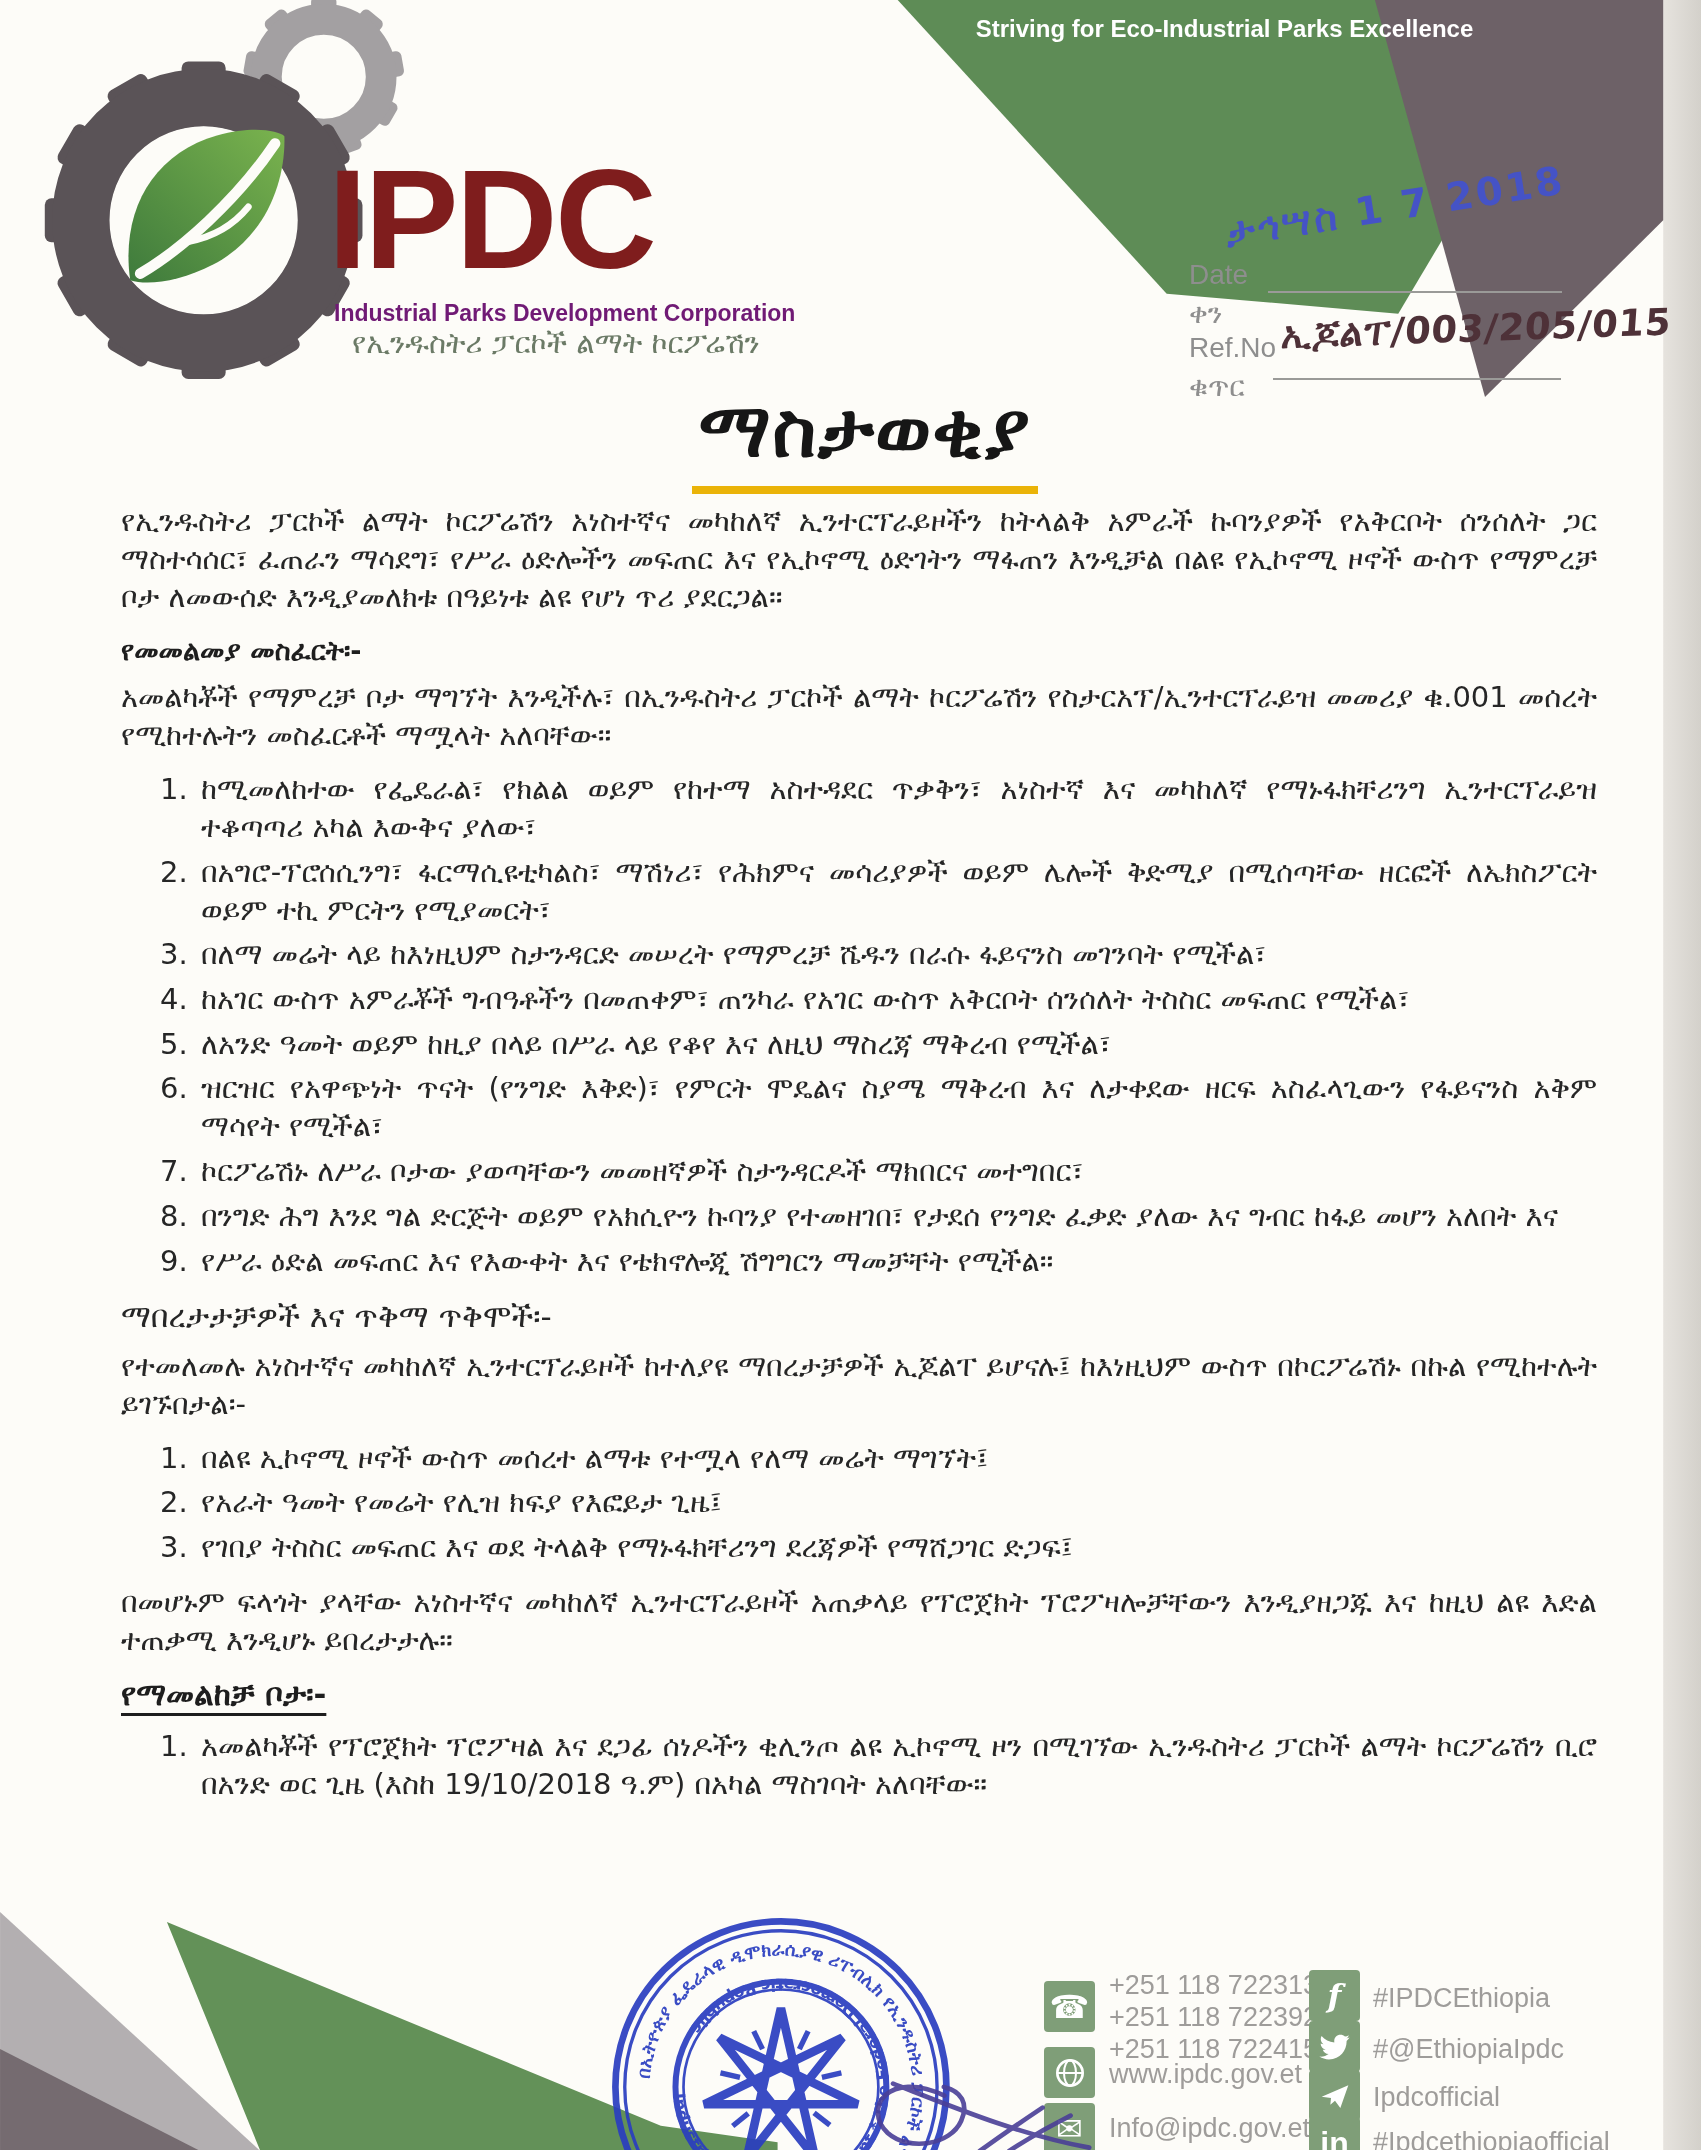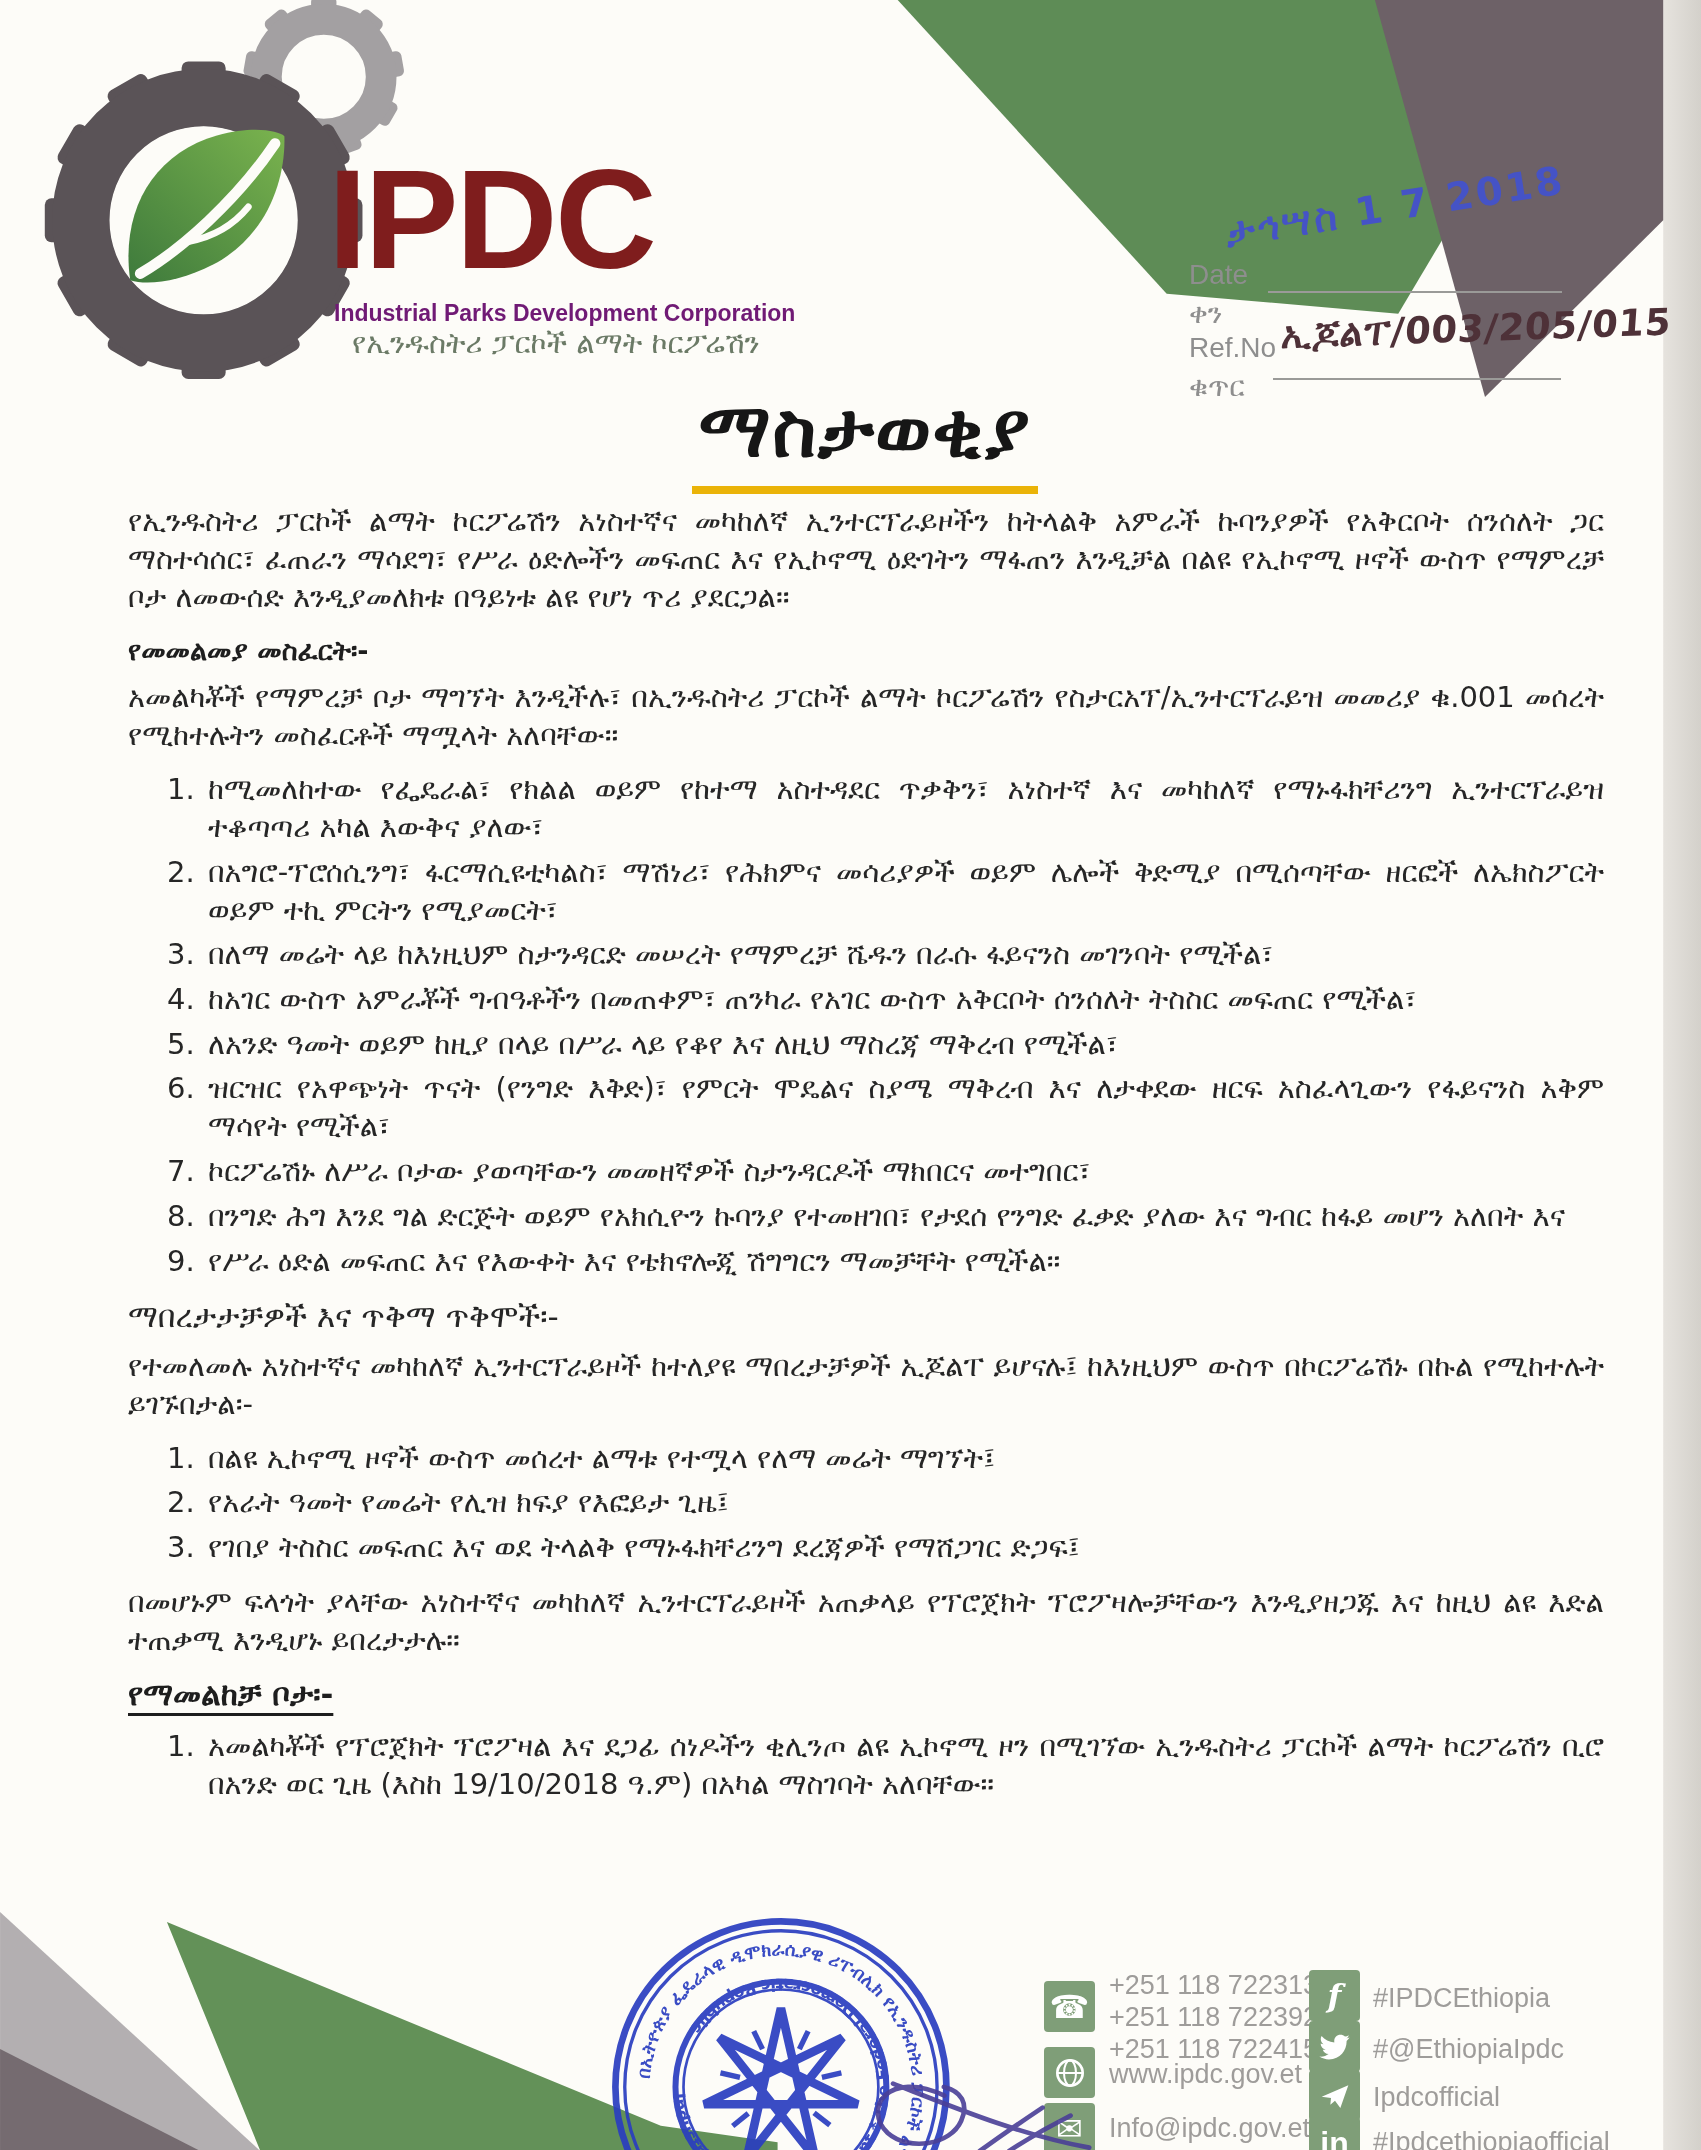--- a/index.html
+++ b/index.html
@@ -21,21 +21,21 @@
   .rule{height:0;border-top:2px solid #9a9a98;z-index:2;}
   .stamp-date{left:1222px;top:211px;font-size:39px;font-weight:bold;color:#4553c6;
               letter-spacing:2.7px;transform:rotate(-9deg);transform-origin:left top;z-index:4;}
   .ref-hand{left:1283px;top:314px;font-size:37px;font-weight:bold;color:#4e3138;
             letter-spacing:0.7px;transform:rotate(-2deg) skewX(-6deg);transform-origin:left top;z-index:4;}
 
   
   .title{left:127px;top:386px;width:1476px;text-align:center;z-index:2;}
   .title span{display:inline-block;font-size:75px;font-weight:bold;letter-spacing:1.3px;color:#161616;
               padding:0 6.7px 10.7px;border-bottom:8px solid #eab308;}
-  .content{left:128px;top:502px;width:1476px;color:#262626;font-size:29px;line-height:38px;
+  .content{left:121px;top:502px;width:1476px;color:#262626;font-size:29px;line-height:38px;
            text-align:justify;z-index:2;}
   .content p{margin:0 0 16px 0;}
   .content h2{margin:0 0 8px 0;font-size:27px;line-height:38px;font-weight:bold;color:#1e1e1e;}
   .content h3{margin:0 0 12px 0;font-size:31px;line-height:38px;font-weight:normal;color:#262626;}
   .content h4{margin:0 0 13.3px 0;font-size:31px;line-height:38px;font-weight:bold;color:#1e1e1e;
               text-decoration:underline;text-underline-offset:8px;}
   .olist{margin:0 0 17.3px 0;}
   .li{display:flex;margin:0 0 6.7px 0;}
   .li .num{flex:0 0 41px;margin-left:39px;}
   .li .li-text{flex:1;text-align:justify;}
@@ -109,20 +109,21 @@
         <circle r="140" fill="#fdfcf8"></circle>
       </g>
       <g>
         <path d="M175 420 C160 315 210 230 305 203 C360 188 396 196 406 204 C408 272 378 355 300 396 C248 423 200 428 175 420 Z" fill="url(#leafg)"></path>
         <path d="M190 410 C250 375 335 300 392 215" stroke="#fdfcf8" stroke-width="16" fill="none" stroke-linecap="round"></path>
         <path d="M262 362 C300 355 330 337 352 310" stroke="#fdfcf8" stroke-width="10" fill="none" stroke-linecap="round"></path>
       </g>
     </g>
   </svg>
 
+  <div class="abs tagline">Striving for Eco-Industrial Parks Excellence</div>
   <div class="abs ipdc">IPDC</div>
   <div class="abs ipdc-sub">Industrial Parks Development Corporation</div>
   <div class="abs ipdc-am">የኢንዱስትሪ ፓርኮች ልማት ኮርፖሬሽን</div>
 
   <div class="abs fld-label" style="left:1189px;top:259px;">Date</div>
   <div class="abs fld-label" style="left:1189px;top:298px;">ቀን</div>
   <div class="abs rule" style="left:1268px;top:291px;width:294px;"></div>
   <div class="abs stamp-date">ታኅሣስ 1 7 2018</div>
 
   <div class="abs fld-label" style="left:1189px;top:332px;">Ref.No</div>

